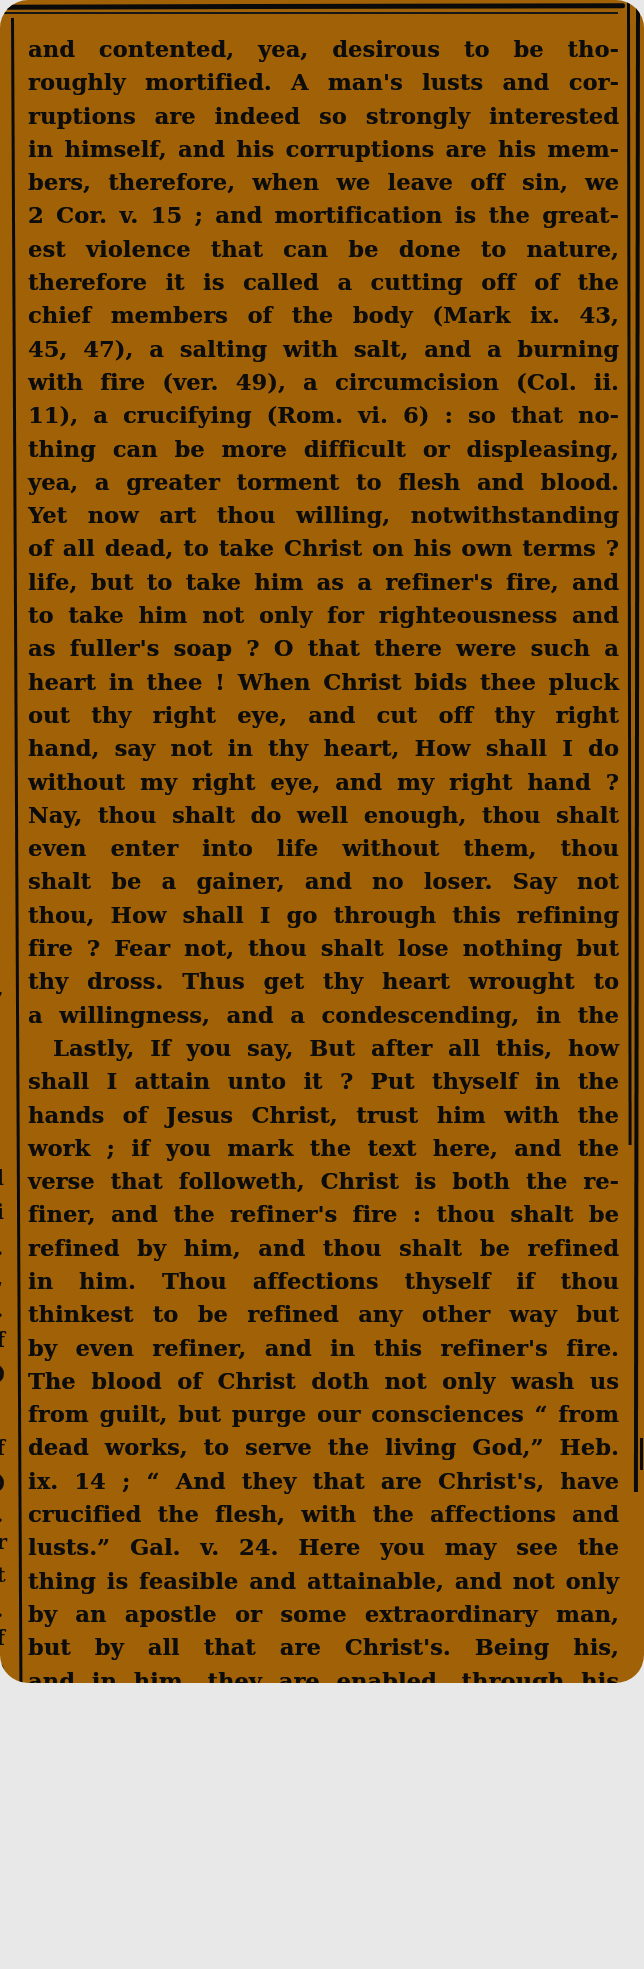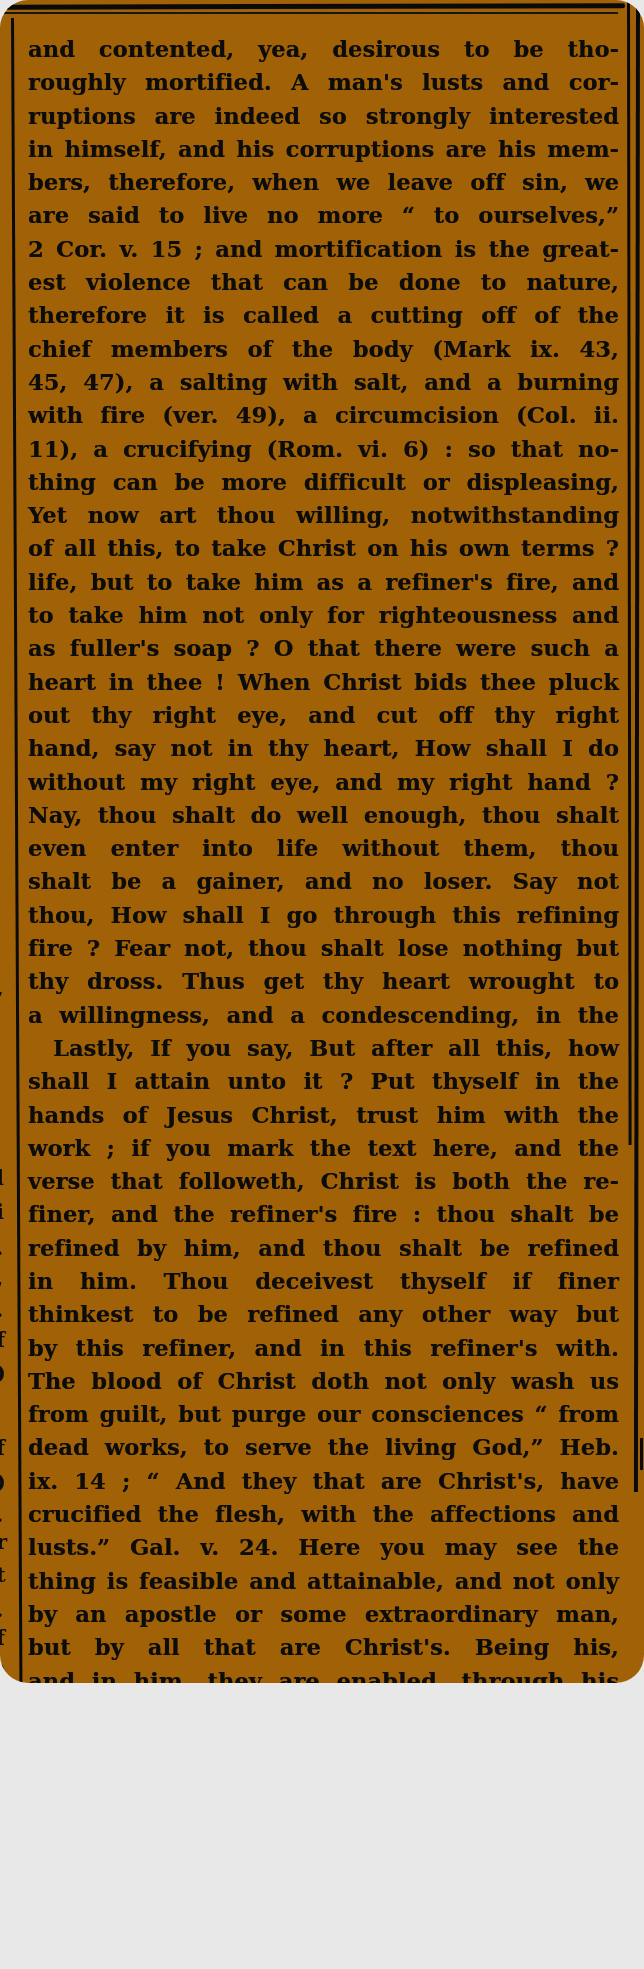--- a/index.html
+++ b/index.html
@@ -47,31 +47,31 @@
   <div class="rule" id="right-rule-inner"></div>
   <div class="rule" id="right-rule-outer"></div>
   <div class="rule" id="right-rule-frag"></div>
 
   <div id="text-column">
       <div class="tline">and contented, yea, desirous to be tho-</div>
       <div class="tline">roughly mortified.  A man's lusts and cor-</div>
       <div class="tline">ruptions are indeed so strongly interested</div>
       <div class="tline">in himself, and his corruptions are his mem-</div>
       <div class="tline">bers, therefore, when we leave off sin, we</div>
-      <div class="tline">are said to live no more “ to ourselves,”</div>
       <div class="tline">2 Cor. v. 15 ; and mortification is the great-</div>
       <div class="tline">est violence that can be done to nature,</div>
       <div class="tline">therefore it is called a cutting off of the</div>
       <div class="tline">chief members of the body (Mark ix. 43,</div>
       <div class="tline">45, 47), a salting with salt, and a burning</div>
       <div class="tline">with fire (ver. 49), a circumcision (Col. ii.</div>
       <div class="tline">11), a crucifying (Rom. vi. 6) : so that no-</div>
       <div class="tline">thing can be more difficult or displeasing,</div>
+      <div class="tline">yea, a greater torment to flesh and blood.</div>
       <div class="tline">Yet now art thou willing, notwithstanding</div>
-      <div class="tline">of all this, to take Christ on his own terms ?</div>
+      <div class="tline">of all dead, to take Christ on his own terms ?</div>
       <div class="tline">life, but to take him as a refiner's fire, and</div>
       <div class="tline">to take him not only for righteousness and</div>
       <div class="tline">as fuller's soap ?  O that there were such a</div>
       <div class="tline">heart in thee !  When Christ bids thee pluck</div>
       <div class="tline">out thy right eye, and cut off thy right</div>
       <div class="tline">hand, say not in thy heart, How shall I do</div>
       <div class="tline">without my right eye, and my right hand ?</div>
       <div class="tline">Nay, thou shalt do well enough, thou shalt</div>
       <div class="tline">even enter into life without them, thou</div>
       <div class="tline">shalt be a gainer, and no loser.  Say not</div>
@@ -79,23 +79,23 @@
       <div class="tline">fire ?  Fear not, thou shalt lose nothing but</div>
       <div class="tline">thy dross.  Thus get thy heart wrought to</div>
       <div class="tline">a willingness, and a condescending, in the</div>
       <div class="tline indent">Lastly, If you say, But after all this, how</div>
       <div class="tline">shall I attain unto it ?  Put thyself in the</div>
       <div class="tline">hands of Jesus Christ, trust him with the</div>
       <div class="tline">work ; if you mark the text here, and the</div>
       <div class="tline">verse that followeth, Christ is both the re-</div>
       <div class="tline">finer, and the refiner's fire :  thou shalt be</div>
       <div class="tline">refined by him, and thou shalt be refined</div>
-      <div class="tline">in him.  Thou deceivest thyself if finer</div>
+      <div class="tline">in him.  Thou affections thyself if thou</div>
       <div class="tline">thinkest to be refined any other way but</div>
-      <div class="tline">by this refiner, and in this refiner's with.</div>
+      <div class="tline">by even refiner, and in this refiner's fire.</div>
       <div class="tline">The blood of Christ doth not only wash us</div>
       <div class="tline">from guilt, but purge our consciences “ from</div>
       <div class="tline">dead works, to serve the living God,” Heb.</div>
       <div class="tline">ix. 14 ; “ And they that are Christ's, have</div>
       <div class="tline">crucified the flesh, with the affections and</div>
       <div class="tline">lusts.” Gal. v. 24.  Here you may see the</div>
       <div class="tline">thing is feasible and attainable, and not only</div>
       <div class="tline">by an apostle or some extraordinary man,</div>
       <div class="tline">but by all that are Christ's.  Being his,</div>
       <div class="tline">and in him, they are enabled, through his</div>

